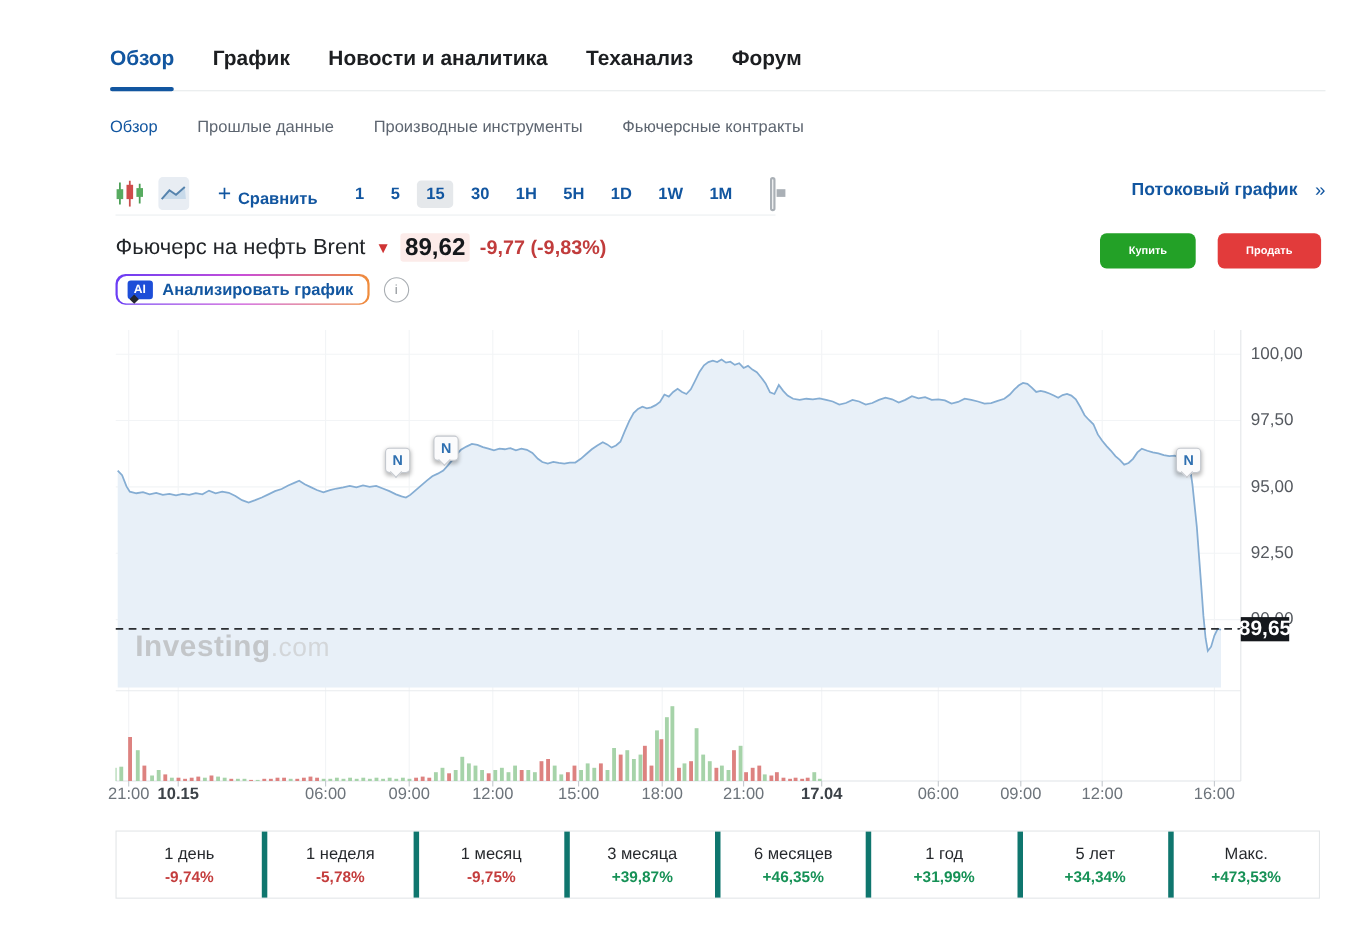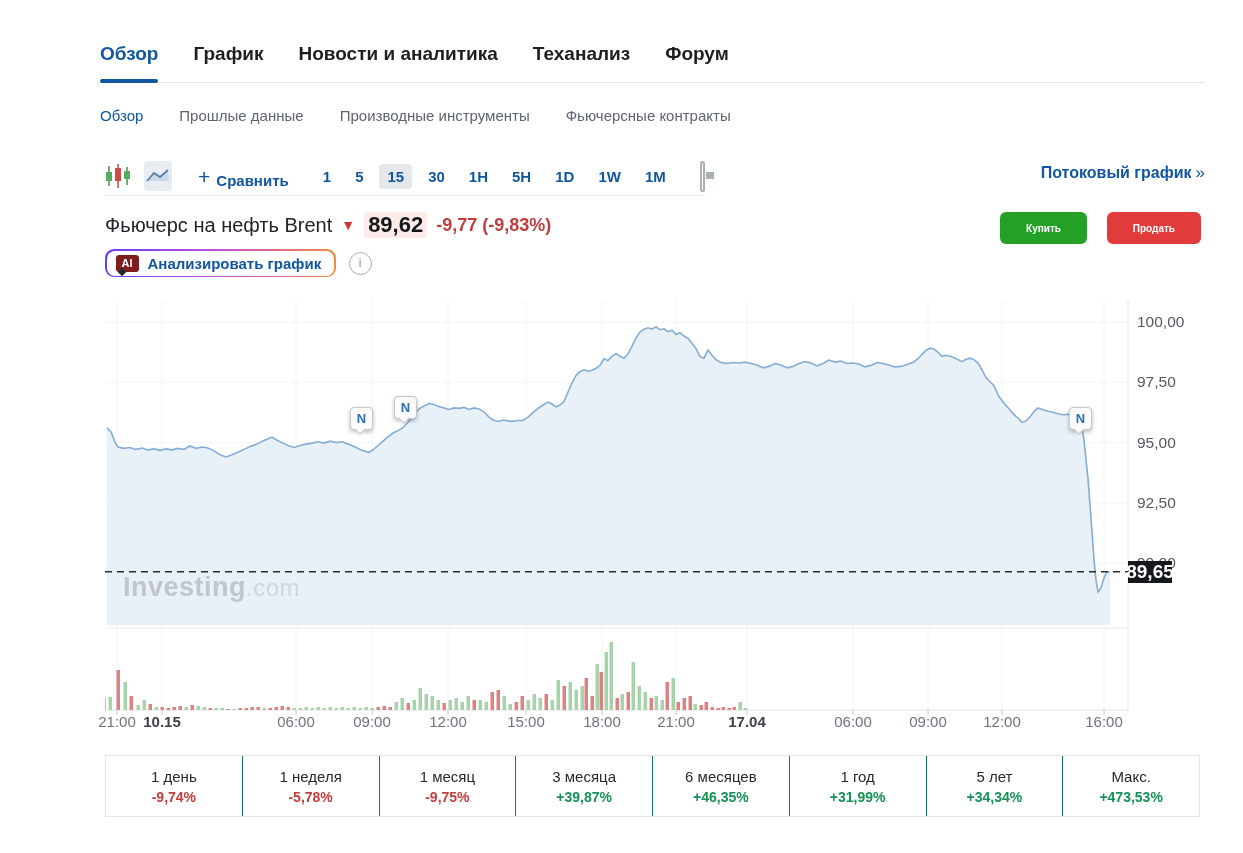--- a/index.html
+++ b/index.html
@@ -31,40 +31,40 @@
   .compare .plus{font-size:21px;font-weight:400;line-height:1;}
   .compare .lbl{font-size:15px;font-weight:700;margin-top:8px;}
   .intervals{display:flex;align-items:center;gap:8px;}
   .interval{font-size:15px;font-weight:700;color:var(--accent);padding:4px 8px;border-radius:4px;cursor:pointer;}
   .interval.selected{background:#e5e8eb;text-align:center;}
   .news-btn{width:30px;height:27px;border:2px solid #aab0b6;border-radius:4px;position:relative;background:#fff;}
   .news-btn .l1{position:absolute;left:4px;right:4px;top:4px;height:2px;background:#aab0b6;}
   .news-btn .l2{position:absolute;left:4px;top:9px;width:8px;height:7px;background:#aab0b6;}
   .news-btn .l3{position:absolute;left:15px;right:4px;top:9px;height:2px;background:#aab0b6;}
   .news-btn .l4{position:absolute;left:15px;right:4px;top:13px;height:2px;background:#aab0b6;}
-  .streaming{position:absolute;right:0;top:6px;display:flex;gap:4px;align-items:center;
+  .streaming{position:absolute;right:0;top:6px;display:flex;gap:16px;align-items:center;
              color:var(--accent);font-size:16px;font-weight:700;cursor:pointer;}
   .streaming .chev{font-weight:400;font-size:17px;}
 
   
   .title-row{position:absolute;left:105px;top:208px;height:34px;display:flex;align-items:center;gap:9px;}
   .inst-name{font-size:20px;font-weight:400;color:#212428;margin:0;}
   .dn-arrow{color:#cf3434;font-size:14px;}
   .inst-price{font-size:22px;font-weight:700;color:#15181b;background:#fcebe9;border-radius:3px;padding:0 4px;}
   .inst-change{font-size:18px;font-weight:700;color:#c13c3c;}
   .btn{position:absolute;top:212px;height:32px;border:none;border-radius:6px;color:#fff;
        font-size:10px;font-weight:700;padding:0 26px;cursor:pointer;font-family:inherit;text-align:center;}
   .btn-buy{background:var(--buy);right:156px;}
   .btn-sell{background:var(--sell);right:42px;}
 
   
   .ai-row{position:absolute;left:105px;top:249px;display:flex;align-items:center;gap:13px;}
   .ai-pill{padding:1.5px;border-radius:9px;background:linear-gradient(90deg,#6a3df5,#c94fd8,#f08c3a);cursor:pointer;}
   .ai-pill-inner{background:#fff;border-radius:8px;display:flex;align-items:center;gap:9px;padding:4px 13px 4px 9px;}
-  .ai-badge{width:23px;height:17px;background:#7f1d1d;border-radius:3px;color:#fff;font-size:11px;
+  .ai-badge{width:23px;height:17px;background:#1d4ed8;border-radius:3px;color:#fff;font-size:11px;
             font-weight:700;display:flex;align-items:center;justify-content:center;position:relative;}
   .ai-badge::after{content:"";position:absolute;left:3px;bottom:-3px;width:6px;height:6px;background:#23262e;
             transform:rotate(45deg);}
   .ai-label{font-size:15px;font-weight:700;color:var(--accent);}
   .info-icon{width:21px;height:21px;border:1.5px solid #a8adb2;border-radius:50%;color:#8c9196;
              font-size:12px;display:flex;align-items:center;justify-content:center;cursor:pointer;}
 
   
   .chart-region{position:absolute;left:0;top:298px;width:1243px;height:450px;}
   #chart-svg{position:absolute;left:105px;top:0;}
@@ -79,21 +79,21 @@
   .news-marker{position:absolute;width:21px;height:21px;background:#fbfbfc;border:1px solid #c4c8ce;
              border-radius:4px;box-shadow:0 2px 4px rgba(0,0,0,.28);color:#2e6fb0;font-weight:700;
              font-size:13px;display:flex;align-items:center;justify-content:center;cursor:pointer;z-index:3;}
   .news-marker::after{content:"";position:absolute;bottom:-4px;left:5px;width:7px;height:7px;background:#fbfbfc;
              border-right:1px solid #c4c8ce;border-bottom:1px solid #c4c8ce;transform:rotate(45deg);}
 
   
   .perf-table{position:absolute;left:105px;top:755px;width:1095px;height:62px;display:flex;
               border:1px solid #e3e6e8;box-sizing:border-box;}
   .perf-cell{flex:1;display:flex;flex-direction:column;align-items:center;justify-content:center;gap:4px;
-              border-right:1px solid #0f766e;}
+              border-right:5px solid #0f766e;}
   .perf-cell:last-child{border-right:none;}
   .perf-label{font-size:15px;color:#26292d;}
   .perf-value{font-size:14px;font-weight:700;}
   .perf-value.up{color:var(--up);}
   .perf-value.down{color:var(--down);}
 </style>
 </head>
 <body>
 
 <div class="page">

